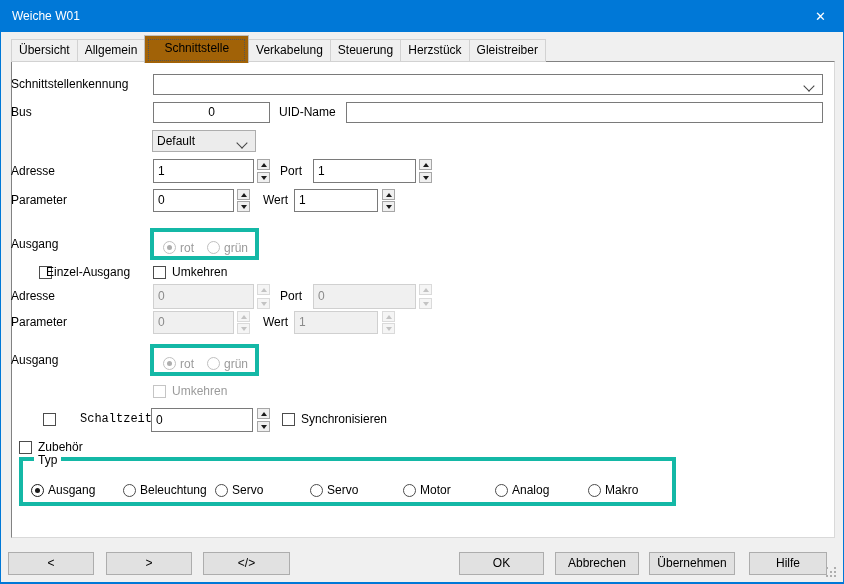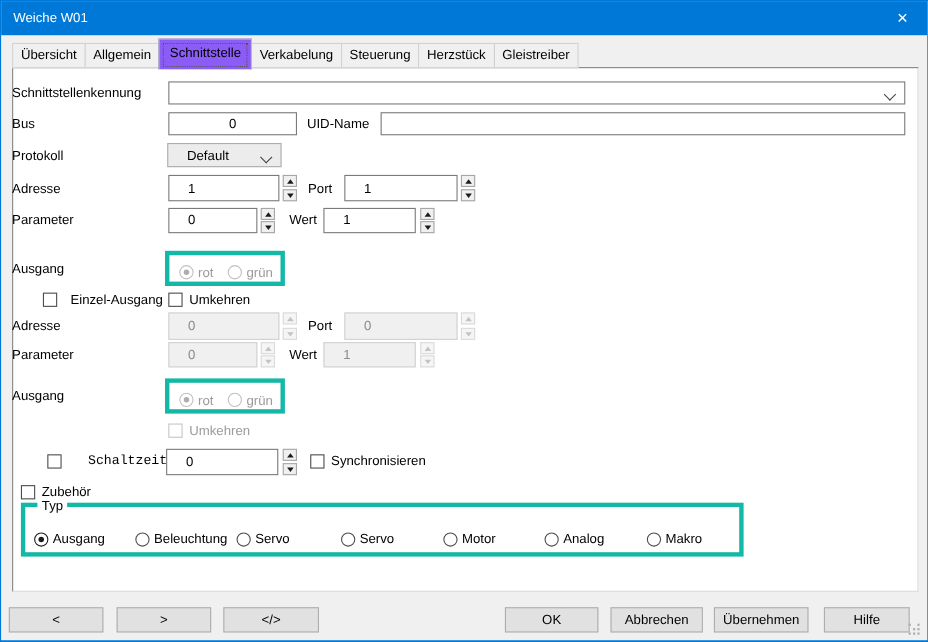--- a/index.html
+++ b/index.html
@@ -11,35 +11,35 @@
   }
   
   .titlebar{position:absolute;left:0;top:0;width:100%;height:31px;background:#0078d7;}
   .title{position:absolute;left:11px;top:0;line-height:31px;color:#fff;font-size:12px;}
   .closebtn{position:absolute;right:0;top:0;width:45px;height:31px;color:#fff;
     text-align:center;line-height:31px;font-size:13px;cursor:default;}
   
   .tabbar{position:absolute;left:10px;top:33px;height:28px;display:flex;align-items:flex-end;z-index:3;}
   .tab{box-sizing:border-box;height:23px;line-height:21px;padding:0 7px;background:#f0f0f0;
     border:1px solid #d2d2d2;margin-right:-1px;white-space:nowrap;}
-  .tab.active{position:relative;height:28px;line-height:25px;padding:0 9px;background:#8b5cf6;
+  .tab.active{position:relative;height:28px;line-height:25px;padding:0 19px;background:#a16207;
     border:1px solid #bfbfbf;border-bottom:none;z-index:4;margin-bottom:-1px;}
   .tab.active::before{content:"";position:absolute;left:3px;right:3px;top:3px;bottom:2px;
     border:1px dotted #555;pointer-events:none;}
   
   .page{position:absolute;left:10px;top:60px;width:824px;height:477px;box-sizing:border-box;
     background:#fff;border-top:1px solid #828282;border-left:1px solid #828282;
     border-right:1px solid #d9d9d9;border-bottom:1px solid #d9d9d9;z-index:1;}
   
   .rlabel{position:absolute;left:10px;width:135px;text-align:left;z-index:2;}
   .llabel{position:absolute;z-index:2;white-space:nowrap;}
   .dis-t{color:#9b9b9b;}
   
   .field{position:absolute;box-sizing:border-box;background:#fff;border:1px solid #7a7a7a;
-    padding-left:17px;z-index:2;white-space:nowrap;overflow:hidden;}
+    padding-left:4px;z-index:2;white-space:nowrap;overflow:hidden;}
   .field.center{text-align:center;padding-left:0;}
   .field.dis{background:#f0f0f0;border-color:#d0d0d0;color:#8b8b8b;}
   .combo-gray{background:#ececec;border-color:#adadad;}
   .chev{position:absolute;right:9px;top:7px;width:7px;height:7px;border-left:1px solid #444;
     border-bottom:1px solid #444;transform:rotate(-45deg);}
   
   .spin{position:absolute;width:13px;display:flex;flex-direction:column;justify-content:space-between;z-index:2;}
   .sbtn{box-sizing:border-box;height:11px;background:#f0f0f0;border:1px solid #a6a6a6;
     display:flex;align-items:center;justify-content:center;}
   .tu{width:0;height:0;border-left:3px solid transparent;border-right:3px solid transparent;border-bottom:4px solid #1b1b1b;}
@@ -97,21 +97,20 @@
 
   <div class="rlabel" style="top:101px;line-height:21px;">Bus</div>
   <div class="field center" style="left:152px;top:101px;width:117px;height:21px;line-height:19px;">
     <span>0</span>
   </div>
   <div class="llabel" style="left:278px;top:101px;line-height:21px;">UID-Name</div>
   <div class="field" style="left:345px;top:101px;width:477px;height:21px;line-height:19px;">
     <span></span>
   </div>
 
-  <div class="rlabel" style="top:129px;line-height:22px;">Protokoll</div>
   <div class="field combo-gray" style="left:151px;top:129px;width:104px;height:22px;line-height:20px;">
     <span>Default</span>
     <i class="chev" style="top:8px;"></i>
   </div>
 
   <div class="rlabel" style="top:158px;line-height:24px;">Adresse</div>
   <div class="field" style="left:152px;top:158px;width:101px;height:24px;line-height:22px;">
     <span>1</span>
   </div>
   <div class="spin" style="left:256px;top:158px;height:24px;">
@@ -162,21 +161,21 @@
 
   <div class="rlabel" style="top:227px;line-height:32px;width:130px;">Ausgang</div>
   <div class="gbox" style="left:149px;top:227px;width:109px;height:32px;">
     <span class="radio dis sel" style="left:9px;top:9px;"></span>
     <span class="llabel dis-t" style="left:26px;top:9px;line-height:14px;">rot</span>
     <span class="radio dis" style="left:53px;top:9px;"></span>
     <span class="llabel dis-t" style="left:70px;top:9px;line-height:14px;">grün</span>
   </div>
 
   <span class="cb" style="left:38px;top:265px;"></span>
-  <span class="llabel" style="left:63px;top:264px;line-height:15px;">Einzel-Ausgang</span>
+  <span class="llabel" style="left:45px;top:264px;line-height:15px;">Einzel-Ausgang</span>
   <span class="cb" style="left:152px;top:265px;"></span>
   <span class="llabel" style="left:171px;top:264px;line-height:15px;">Umkehren</span>
 
   <div class="rlabel" style="top:283px;line-height:25px;">Adresse</div>
   <div class="field dis" style="left:152px;top:283px;width:101px;height:25px;line-height:23px;">
     <span>0</span>
   </div>
   <div class="spin dis" style="left:256px;top:283px;height:25px;">
     <div class="sbtn">
         <i class="tu"></i>

